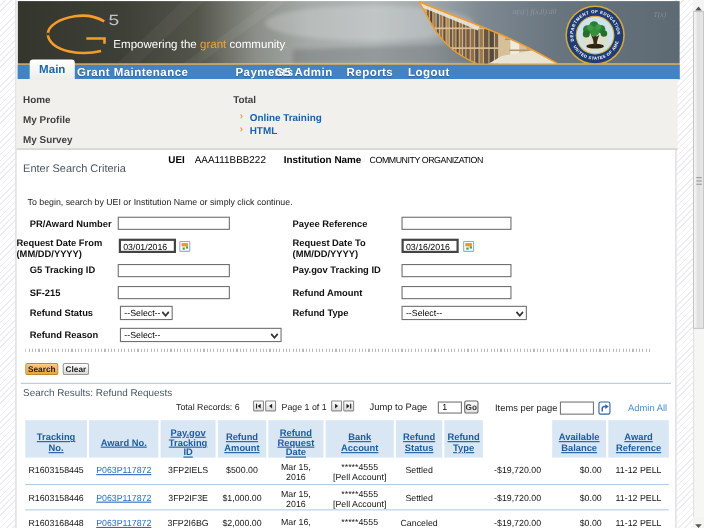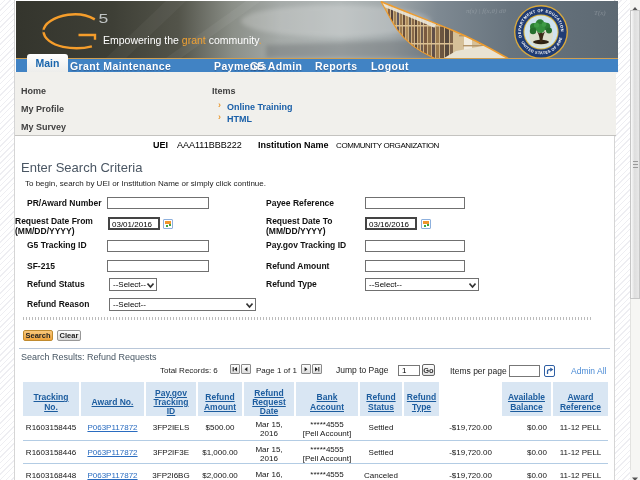--- a/index.html
+++ b/index.html
@@ -160,32 +160,32 @@
   <span class="navlink" style="left:55px;">Grant Maintenance</span>
   <span class="navlink" style="left:167px;padding-left:32px;">Payments</span>
   <span class="navlink" style="left:235px;">G5 Admin</span>
   <span class="navlink" style="left:300px;">Reports</span>
   <span class="navlink" style="left:356px;">Logout</span>
 
   <div id="menu"></div>
   <span class="mitem" style="left:6px; top:86px;">Home</span>
   <span class="mitem" style="left:6px; top:104px;">My Profile</span>
   <span class="mitem" style="left:6px; top:122px;">My Survey</span>
-  <span class="mitem" style="left:197px; top:86px;">Items</span>
+  <span class="mitem" style="left:197px; top:86px;">Total</span>
   <span class="bullet" style="left:203px; top:100px;">›</span>
   <span class="mlink" style="left:212px; top:102px;">Online Training</span>
   <span class="bullet" style="left:203px; top:112px;">›</span>
   <span class="mlink" style="left:212px; top:114px;">HTML</span>
 
   <span class="abs b" style="left:138px; top:140px; font-size:9px;">UEI</span>
   <span class="abs" style="left:162px; top:140px; font-size:9px;">AAA111BBB222</span>
   <span class="abs b" style="left:243px; top:140px; font-size:9px;">Institution Name</span>
   <span class="abs" style="left:321px; top:141px; font-size:8px; letter-spacing:-0.4px;">COMMUNITY ORGANIZATION</span>
 
-  <span class="abs" style="left:6px; top:160px; font-size:13px; color:#4a5663;">Enter Search Criteria</span>
+  <span class="abs" style="left:6px; top:148px; font-size:10px; color:#4a5663;">Enter Search Criteria</span>
   <span class="abs" style="left:10px; top:179px; font-size:8px; color:#222;">To begin, search by UEI or Institution Name or simply click continue.</span>
 
   <span class="flabel" style="left:12px; top:199px;">PR/Award Number</span>
   <div class="tinput" style="left:92px; top:197px;"></div>
   <span class="flabel" style="left:0; top:217px;">Request Date From<br>(MM/DD/YYYY)</span>
   <div class="dinput" style="left:93px; top:217px;">03/01/2016</div>
   <div class="cal" style="left:148px; top:219px;">
       <i></i>
       <u></u>
       <s></s>

